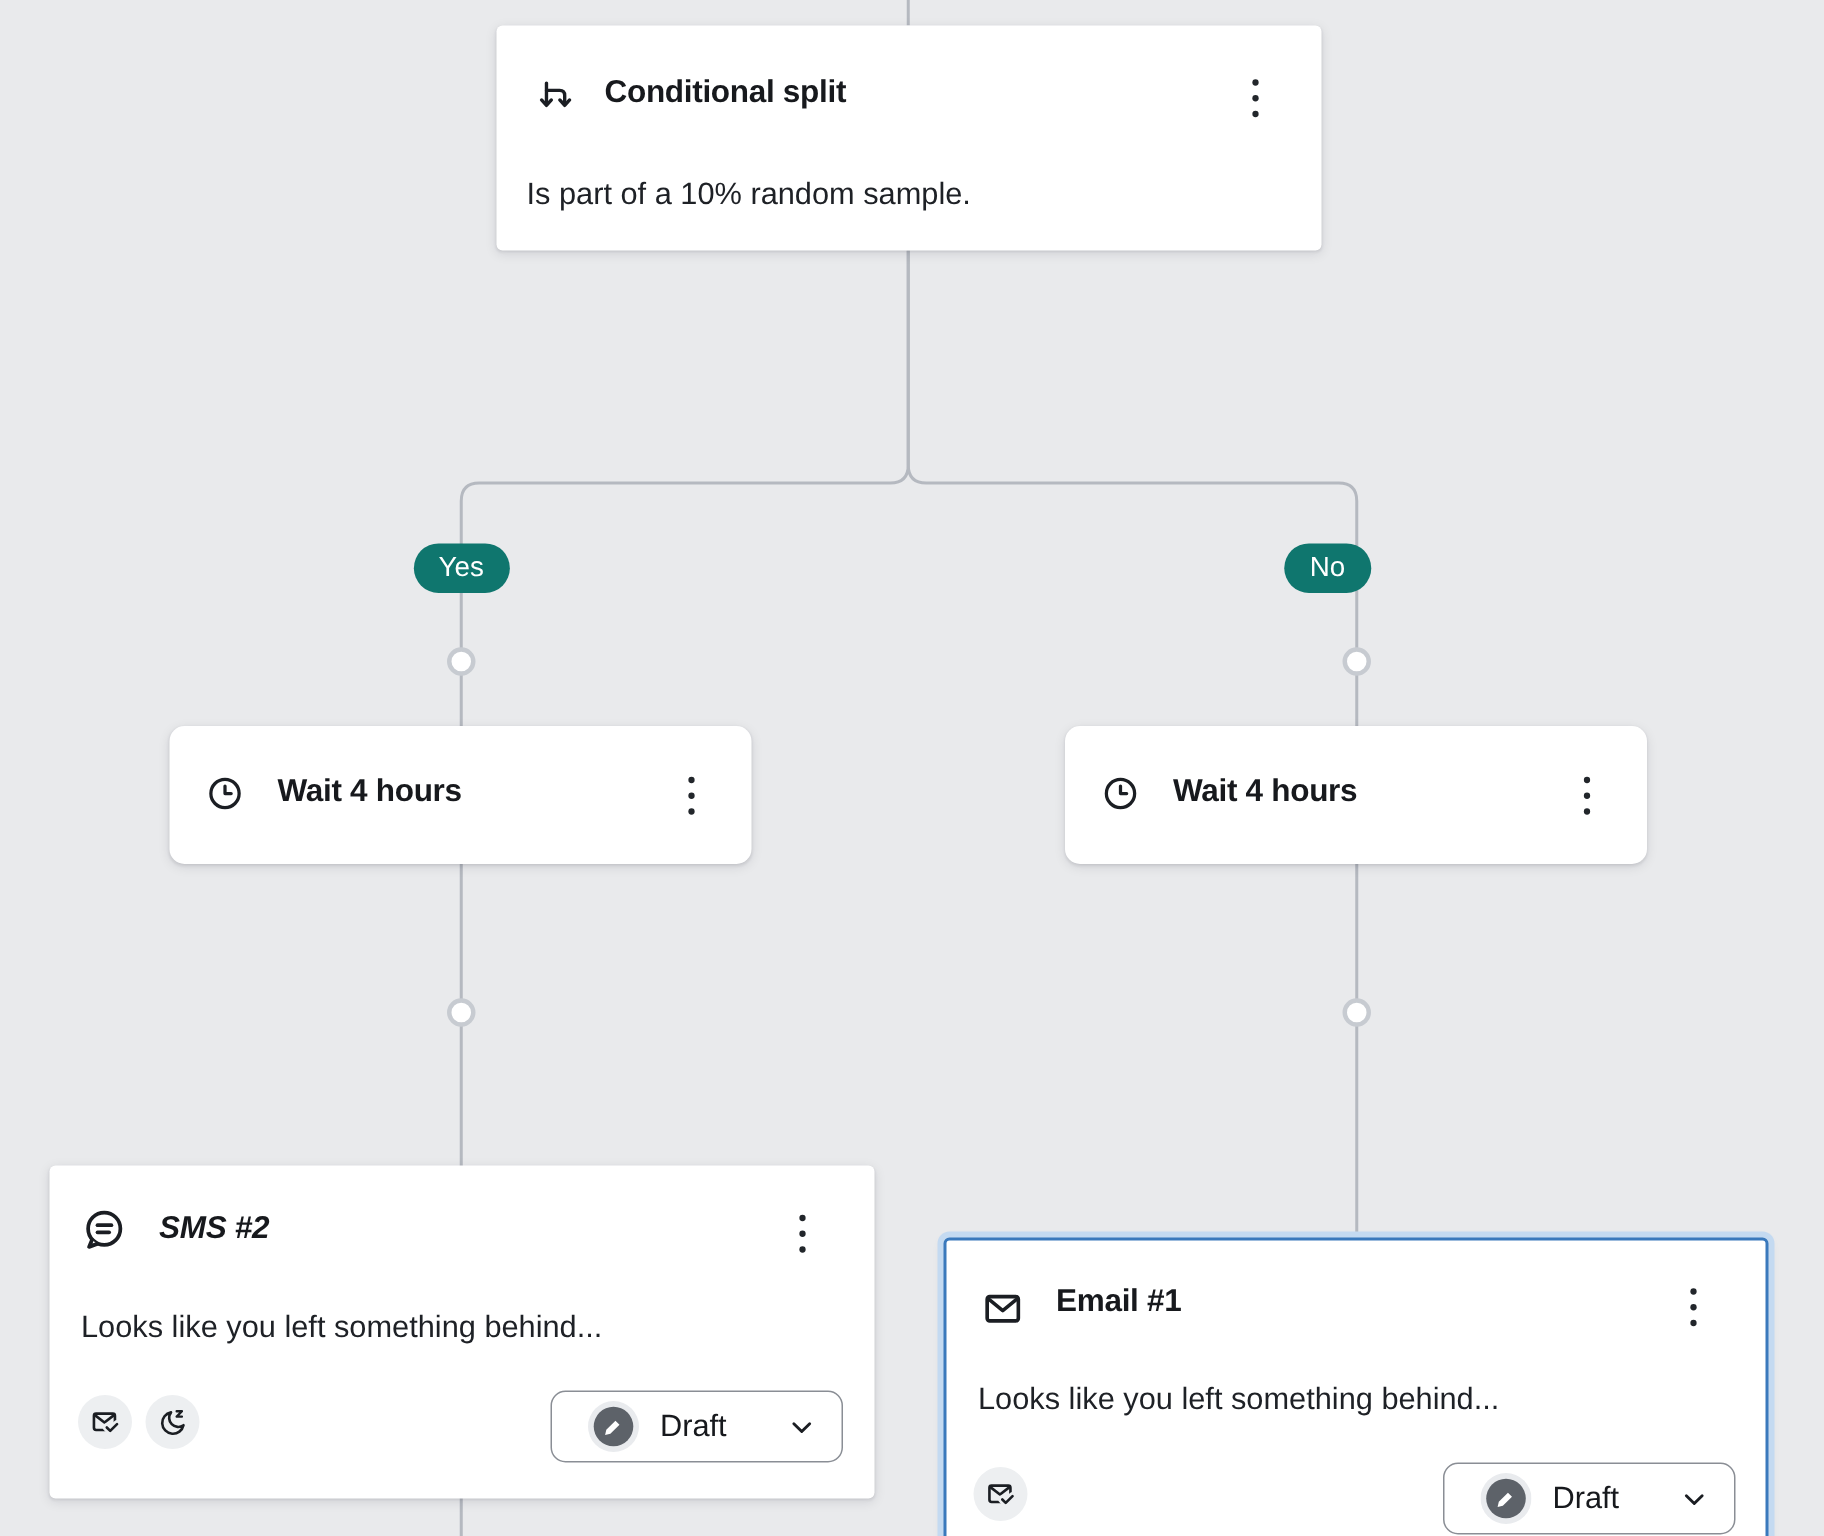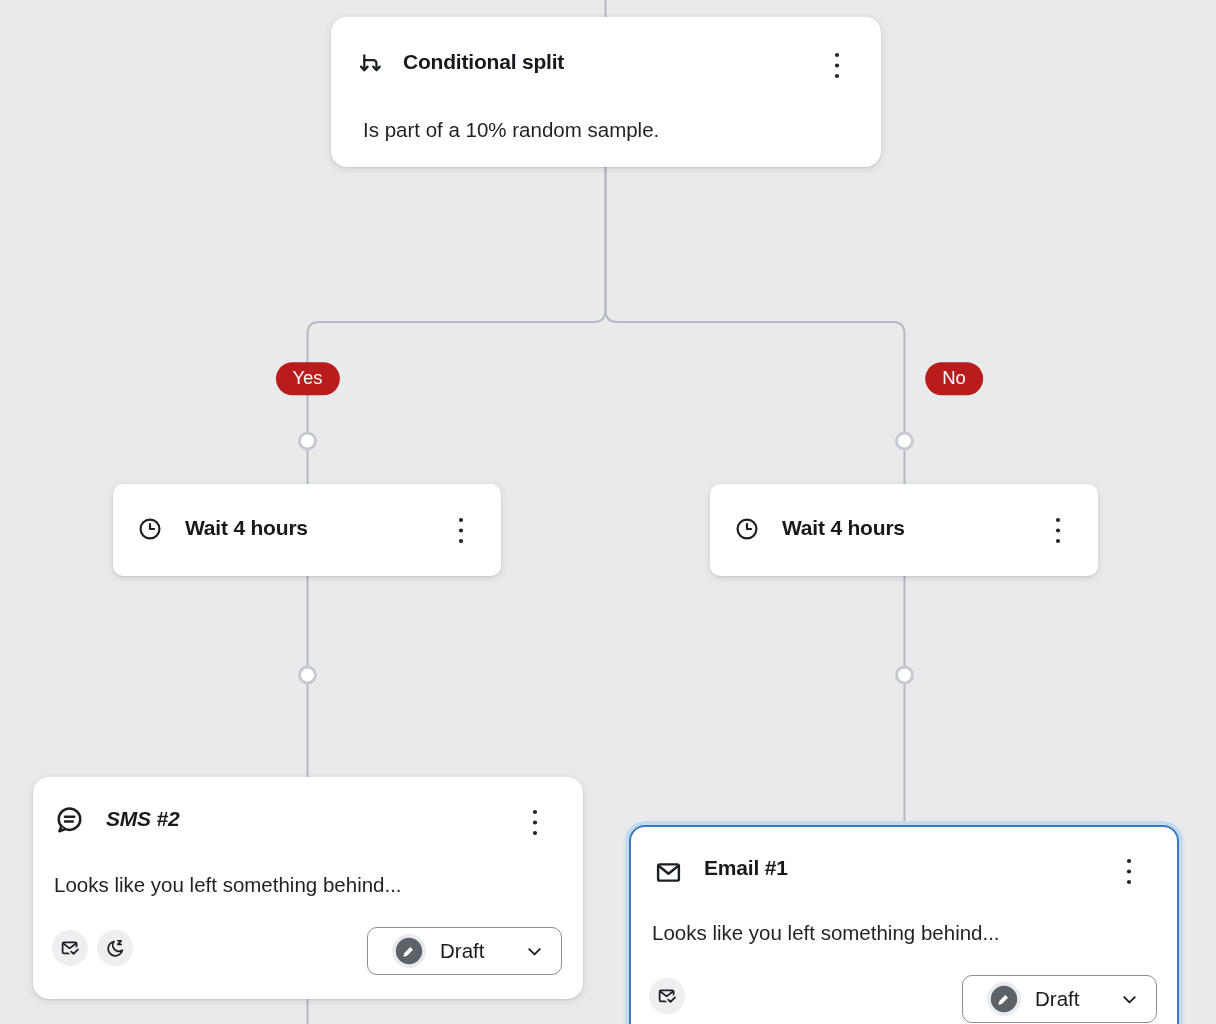--- a/index.html
+++ b/index.html
@@ -1,31 +1,31 @@
 <!DOCTYPE html>
 <html><head>
 <meta charset="utf-8">
 <style>
   html,body{margin:0;padding:0;background:#e9eaec;font-family:"Liberation Sans",sans-serif;-webkit-font-smoothing:antialiased;}
   .canvas{position:relative;width:1216px;height:1024px;background:#e9eaec;overflow:hidden;}
   svg.connectors{position:absolute;left:0;top:0;z-index:0;}
 
-  .card{position:absolute;background:#fff;border-radius:16px;z-index:2;box-sizing:border-box;
+  .card{position:absolute;background:#fff;border-radius:4px;z-index:2;box-sizing:border-box;
         box-shadow:0 1px 2px rgba(16,24,40,.10),0 2px 8px rgba(16,24,40,.10);}
   .card.selected{border:2px solid #3a79bc;
         box-shadow:0 0 0 4px #c4daf1,0 2px 8px rgba(16,24,40,.10);margin-top:48px;}
 
   .node-icon{position:absolute;display:flex;align-items:center;justify-content:center;}
   .node-title{position:absolute;font-weight:700;font-size:21px;color:#17191d;letter-spacing:-.2px;white-space:nowrap;}
   .node-desc{position:absolute;font-size:20.5px;color:#1e2126;white-space:nowrap;}
 
   button{background:none;border:none;padding:0;margin:0;cursor:pointer;font-family:inherit;}
   .kebab{position:absolute;display:flex;align-items:center;justify-content:center;width:24px;height:30px;}
 
-  .badge{position:absolute;transform:translate(-50%,-50%);background:#b91c1c;color:#fff;
+  .badge{position:absolute;transform:translate(-50%,-50%);background:#0f766e;color:#fff;
          font-size:18.5px;font-weight:500;line-height:1;padding:7px 17px 8px;border-radius:999px;z-index:3;}
 
   .icon-badge{position:absolute;width:36px;height:36px;border-radius:50%;background:#edeff1;
               display:flex;align-items:center;justify-content:center;}
 
   .status-btn{position:absolute;display:flex;align-items:center;gap:14px;height:48px;
               padding:0 15px 0 24px;background:#fff;border:1px solid #8a8e95;border-radius:10px;}
   .status-label{font-size:20.5px;color:#17191d;}
 
   .stroke-ic{stroke:#1b1e23;fill:none;stroke-width:2;stroke-linecap:round;stroke-linejoin:round;}
@@ -59,25 +59,25 @@
       </svg>
     </span>
     <span class="node-title" style="left:72px;top:33px;">Conditional split</span>
     <button class="kebab" style="right:32px;top:33px;">
       <svg width="8" height="29" viewBox="0 0 8 29">
         <circle cx="4" cy="4" r="2.1" fill="#22262b"></circle>
           <circle cx="4" cy="14.5" r="2.1" fill="#22262b"></circle>
           <circle cx="4" cy="25" r="2.1" fill="#22262b"></circle>
       </svg>
     </button>
-    <div class="node-desc" style="left:32px;top:101px;">Is part of a 10% random sample.</div>
+    <div class="node-desc" style="left:20px;top:101px;">Is part of a 10% random sample.</div>
   </div>
 
   <span class="badge" style="left:307.5px;top:378.5px;">Yes</span>
-  <span class="badge" style="left:954px;top:378.5px;">No</span>
+  <span class="badge" style="left:885px;top:378.5px;">No</span>
 
   <div class="card" style="left:113px;top:484px;width:388px;height:92px;border-radius:10px;">
     <span class="node-icon" style="left:24px;top:32px;width:26px;height:26px;">
       <svg width="26" height="26" viewBox="0 0 24 24">
           <g class="stroke-ic">
             <circle cx="12" cy="12" r="8.7"></circle>
             <path d="M12 7.4 V12 H15.8"></path>
           </g>
         </svg>
     </span>

